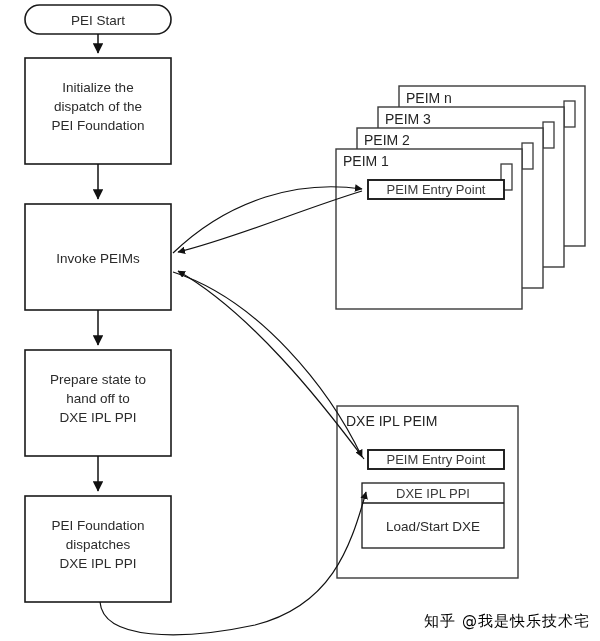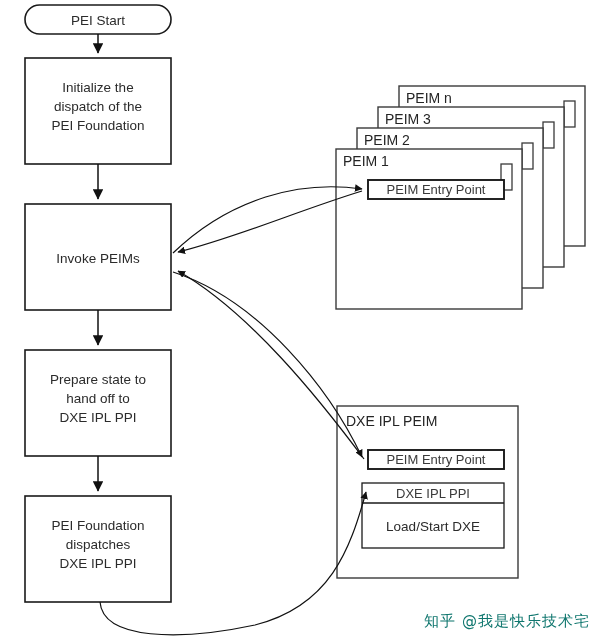--- a/index.html
+++ b/index.html
@@ -78,21 +78,21 @@
   text.lbl-entry {
     font-size: 13px;
     fill: #3a3a3a;
   }
   .watermark {
     position: absolute;
     right: 10px;
     bottom: 10px;
     font-family: "DejaVu Sans", sans-serif;
     font-size: 15px;
-    color: #0f766e;
+    color: #000000;
     letter-spacing: 1px;
     white-space: nowrap;
     user-select: none;
   }
   .wm-logo { margin-right: 6px; }
 </style>
 </head>
 <body>
 
 <svg id="diagram" viewBox="0 0 600 641" xmlns="http://www.w3.org/2000/svg">

